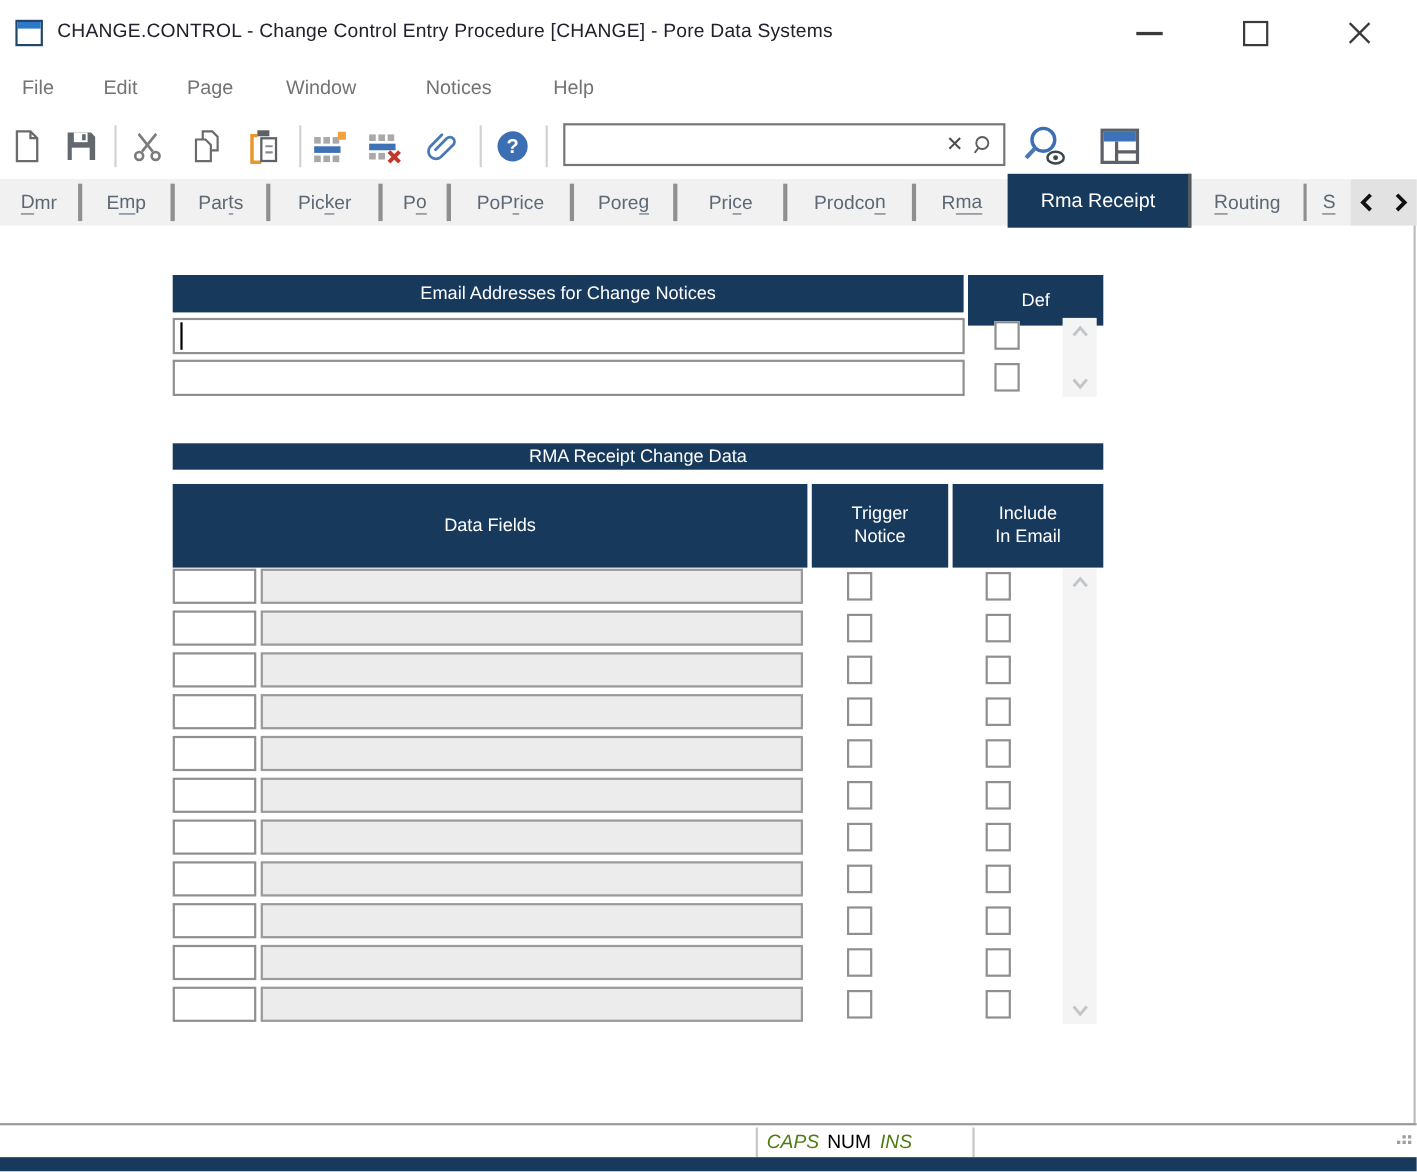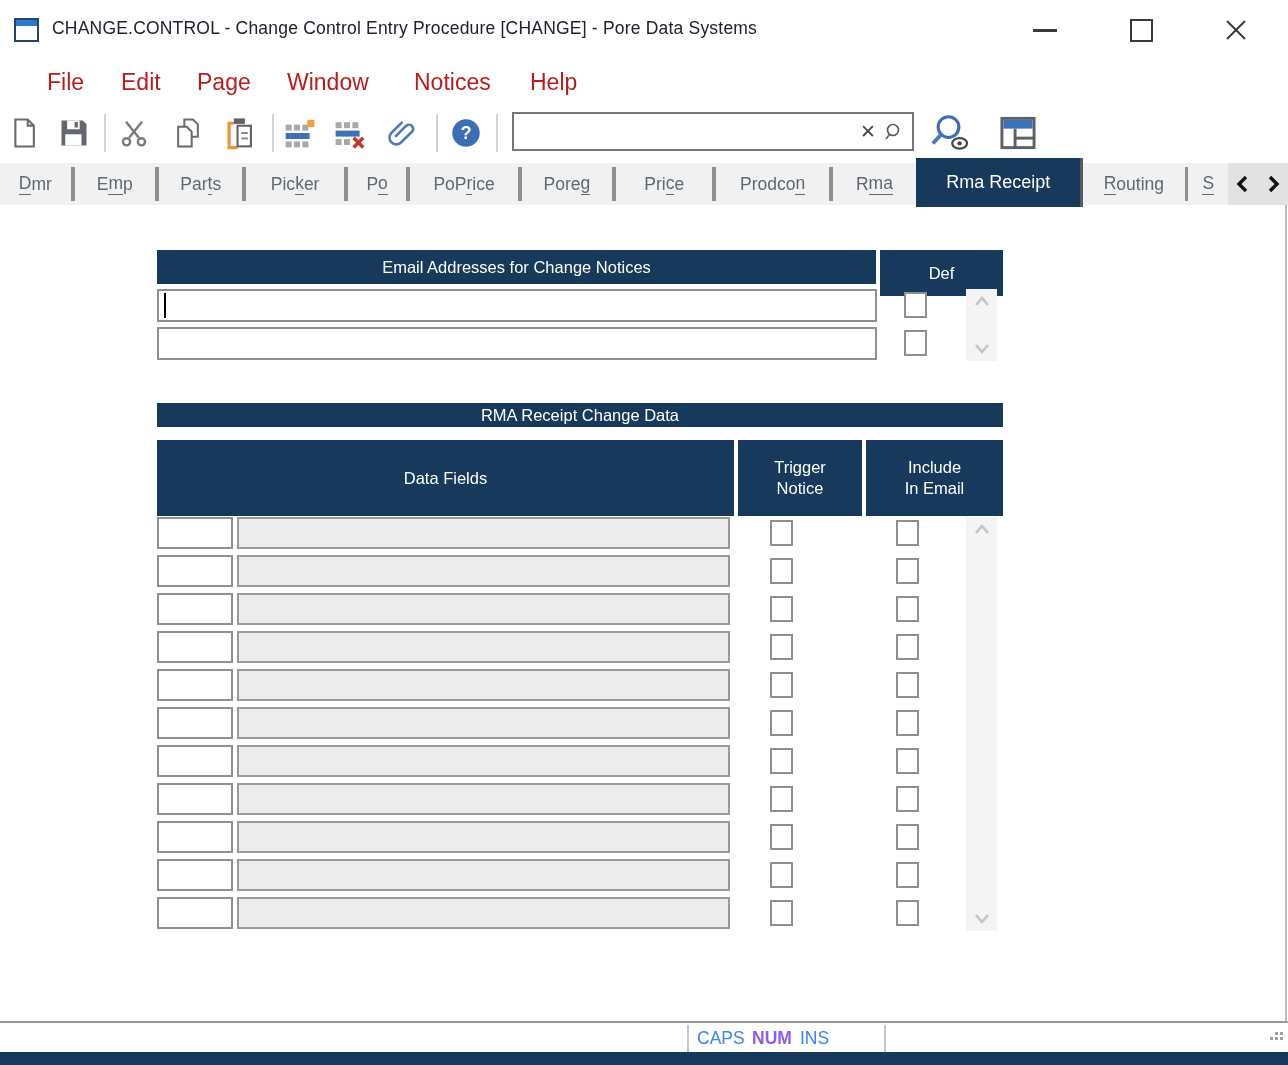--- a/index.html
+++ b/index.html
@@ -13,21 +13,21 @@
   .app-icon { position:absolute; left:14px; top:18px; width:25px; height:24px;
               border:2px solid #24456b; background:#fff; }
   .app-icon .bar { position:absolute; left:0; top:0; width:100%; height:6px; background:#2e79c7; }
   .title-text { position:absolute; left:52px; top:18px; font-size:17.5px; color:#20202f; letter-spacing:.2px; }
   .win-btn { position:absolute; top:0; width:66px; height:60px; display:flex; align-items:center; justify-content:center; }
   .btn-min  { left:1012px; } .btn-max { left:1108px; } .btn-close { left:1203px; }
   .glyph-min { width:24px; height:3px; background:#3a3a3a; }
   .glyph-max { width:23px; height:23px; border:2.5px solid #3a3a3a; background:#fff; }
   
   .menubar { position:absolute; left:0; top:60px; width:1288px; height:48px; background:#fff; }
-  .menu-item { position:absolute; top:9px; font-size:23px; color:#b91c1c; cursor:default;margin-left:27px; }
+  .menu-item { position:absolute; top:9px; font-size:18px; color:#737373; cursor:default; }
   
   .toolbar { position:absolute; left:0; top:108px; width:1288px; height:52px; background:#fff; }
   .tb-icon { position:absolute; top:5px; width:36px; height:40px; display:flex; align-items:center; justify-content:center; }
   .tb-sep  { position:absolute; top:6px; width:2px; height:38px; background:#d2d2d2; }
   .searchbox { position:absolute; left:512px; top:4px; width:402px; height:39px; border:2px solid #767676;
                background:#fff; display:flex; align-items:center; }
   .searchbox input { flex:1; border:none; outline:none; height:100%; font-size:16px; padding:0 8px;
                      font-family:"Liberation Sans",sans-serif; background:transparent; }
   .search-clear { font-size:19px; color:#4d4d4d; padding:0 6px; line-height:1; }
   .search-mag { padding:0 8px 0 2px; display:flex; }
@@ -58,22 +58,22 @@
   .rma-row .cb1 { left:613px; top:3px; }
   .rma-row .cb2 { left:739px; top:3px; }
   .email-row { position:absolute; left:157px; width:846px; height:33px; }
   .email-input { position:absolute; left:0; top:0; width:720px; height:33px; }
   .email-row .cbd { left:747px; top:3px; }
   .right-edge { position:absolute; left:1285px; top:205px; width:2px; height:847px; background:#bcbcbc; }
   
   .statusbar { position:absolute; left:0; top:1021px; width:1288px; height:31px; background:#fff; border-top:2px solid #9a9a9a; }
   .status-sep { position:absolute; top:2px; width:2px; height:27px; background:#c6c6c6; }
   .status-txt { position:absolute; top:5px; font-size:17.5px; }
-  .st-dim { color:#3b82f6; }
-  .st-on  { color:#8b5cf6; font-weight:700; }
+  .st-dim { color:#4d7c0f;font-style:italic; }
+  .st-on  { color:#000000; font-weight:400; }
   .session { color:#14141e; }
   .grip { position:absolute; right:6px; top:9px; width:12px; height:12px; }
   .grip i { position:absolute; width:3px; height:3px; background:#9aa0a6; }
   .bottom-strip { position:absolute; left:0; top:1052px; width:1288px; height:13px; background:#17395b; }
   svg { display:block; }
 </style>
 </head>
 <body>
 
 <div class="titlebar">

